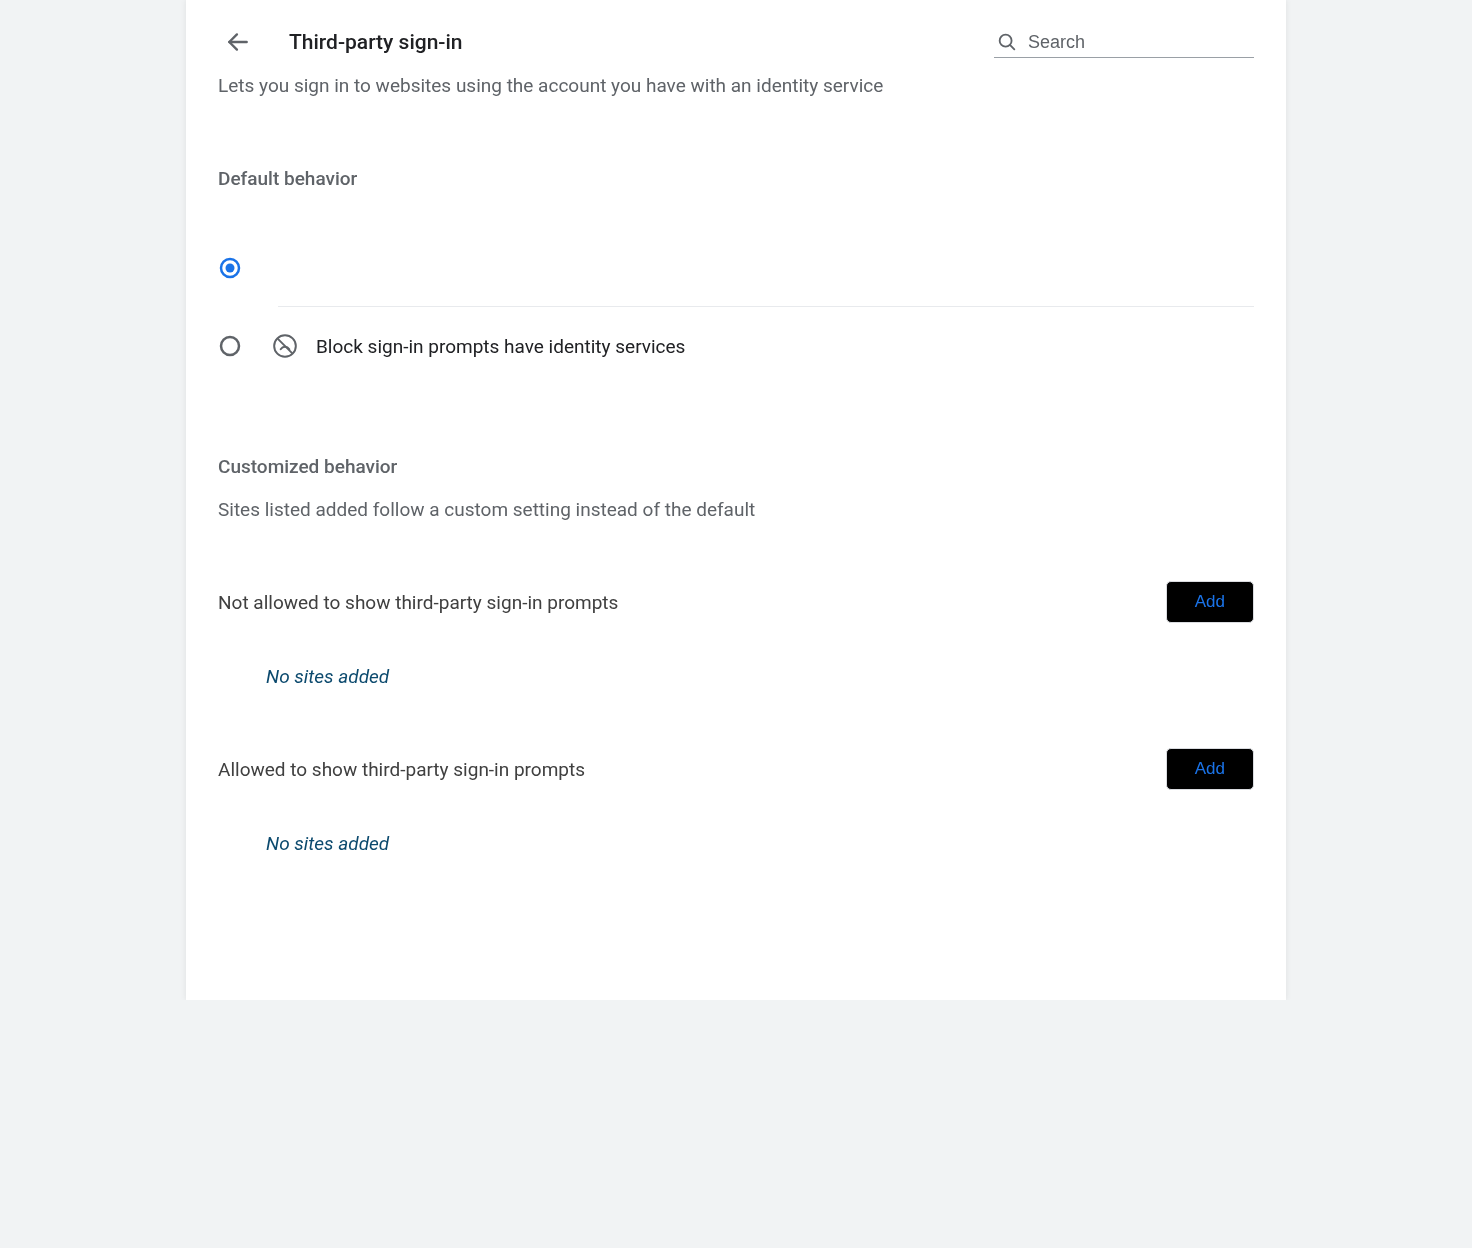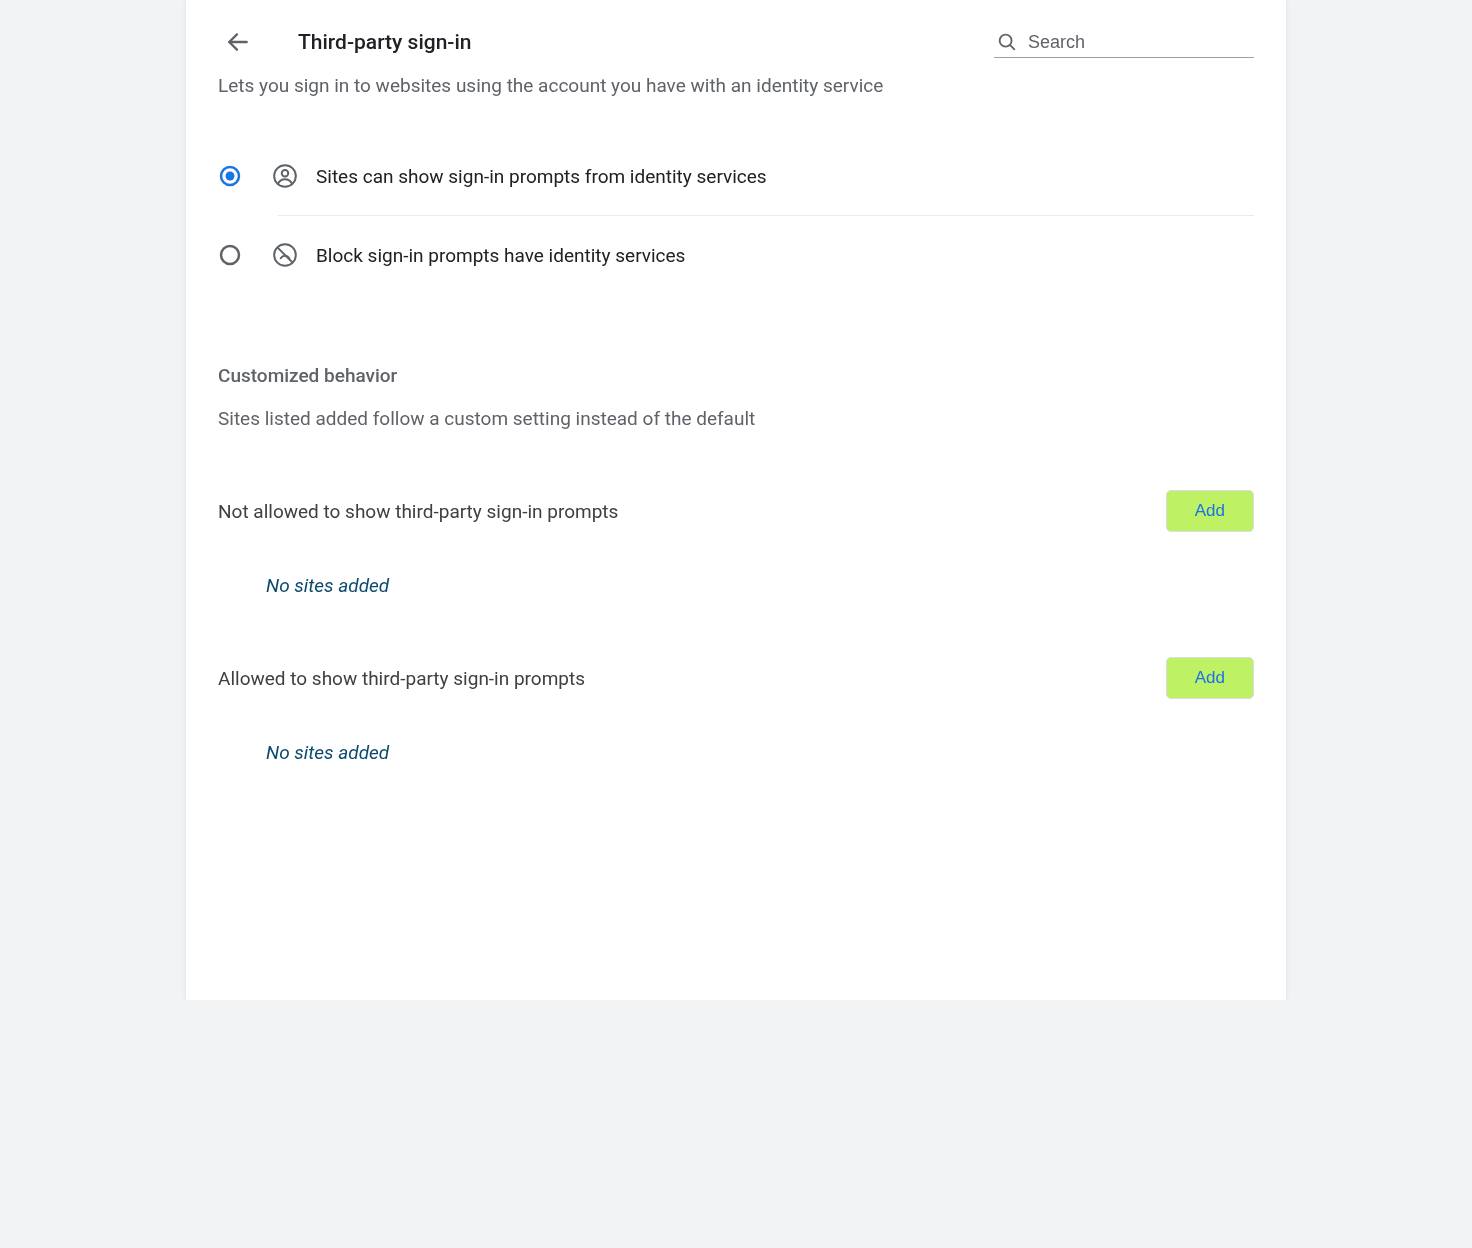--- a/index.html
+++ b/index.html
@@ -13,21 +13,21 @@
   .panel {
     background: #fff;
     width: 1100px;
     min-height: 1000px;
     box-shadow: 0 0 6px rgba(0,0,0,0.08);
     padding: 12px 32px 40px 32px;
   }
   .header {
     display: flex;
     align-items: center;
-    gap: 40px;
+    gap: 31px;
     padding: 10px 0 12px 0;
   }
   .back-btn {
     width: 40px; height: 40px;
     display: flex; align-items: center; justify-content: center;
     border-radius: 50%;
     cursor: pointer;
     color: #5f6368;
   }
   .page-title {
@@ -104,21 +104,21 @@
     align-items: center;
     justify-content: space-between;
     margin-top: 60px;
   }
   .custom-label {
     font-size: 19px;
     color: #404040;
   }
   .add-btn {
     border: 1px solid #dadce0;
-    background: #bef264;
+    background: #000000;
     color: #1a73e8;
     font-size: 17px;
     font-weight: 500;
     padding: 10px 28px;
     border-radius: 5px;
     cursor: pointer;
   }
   .empty-state {
     font-size: 19px;
     color: #0c4a6e;
@@ -149,40 +149,31 @@
           <circle cx="10.5" cy="10.5" r="6.5"></circle>
           <line x1="20" y1="20" x2="15.2" y2="15.2"></line>
         </svg>
       </span>
       <input class="search-input" type="text" placeholder="Search" style="">
     </div>
   </div>
 
   <div class="description">Lets you sign in to websites using the account you have with an identity service</div>
 
+  <div class="section-title">Default behavior</div>
 
   <div class="radio-list">
 
     <div class="radio-row">
       <span class="radio-circle">
         <svg width="24" height="24" viewBox="0 0 24 24">
           <circle cx="12" cy="12" r="9" fill="none" stroke="#1a73e8" stroke-width="2.5"></circle>
           <circle cx="12" cy="12" r="4.5" fill="#1a73e8"></circle>
         </svg>
       </span>
-      <div class="radio-inner">
-        <span class="option-icon">
-          <svg width="26" height="26" viewBox="0 0 24 24" fill="none" stroke="#5f6368" stroke-width="1.8">
-            <circle cx="12" cy="12" r="10"></circle>
-            <circle cx="12" cy="9.5" r="3"></circle>
-            <path d="M5.5 19.2c1.3-2.6 3.9-4.2 6.5-4.2s5.2 1.6 6.5 4.2" stroke-linecap="round"></path>
-          </svg>
-        </span>
-        <span class="radio-label">Sites can show sign-in prompts from identity services</span>
-      </div>
     </div>
 
     <div class="divider"></div>
 
     <div class="radio-row">
       <span class="radio-circle">
         <svg width="24" height="24" viewBox="0 0 24 24">
           <circle cx="12" cy="12" r="9" fill="none" stroke="#5f6368" stroke-width="2.5"></circle>
         </svg>
       </span>

